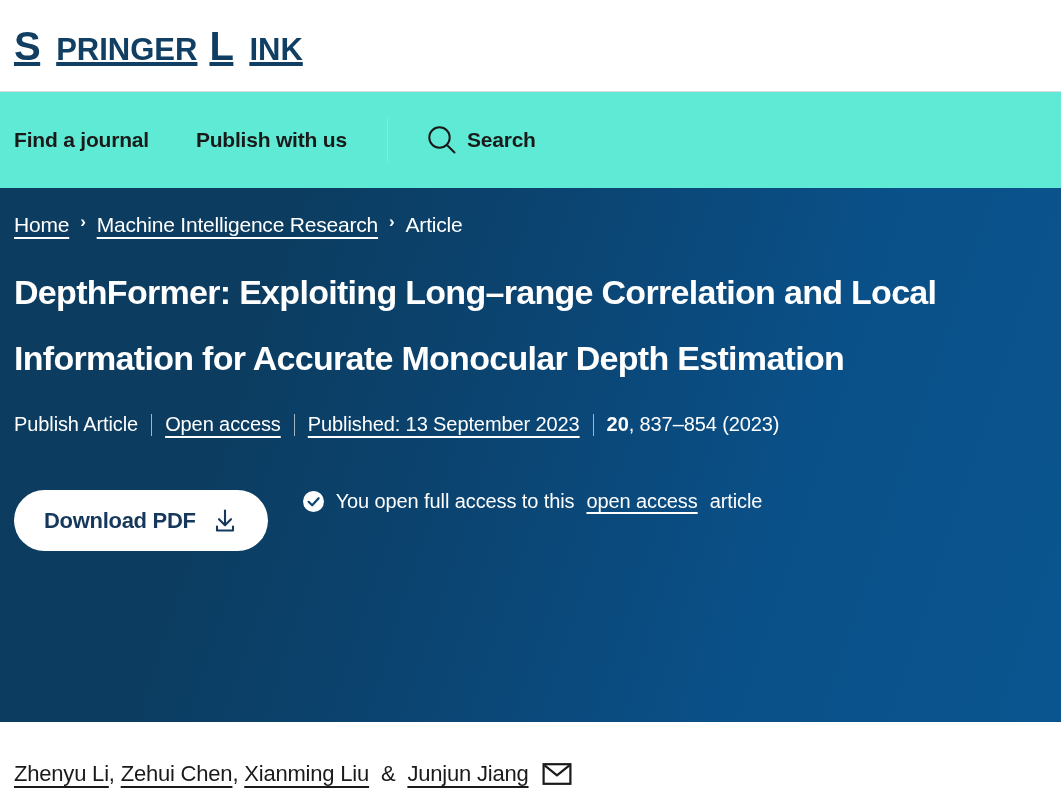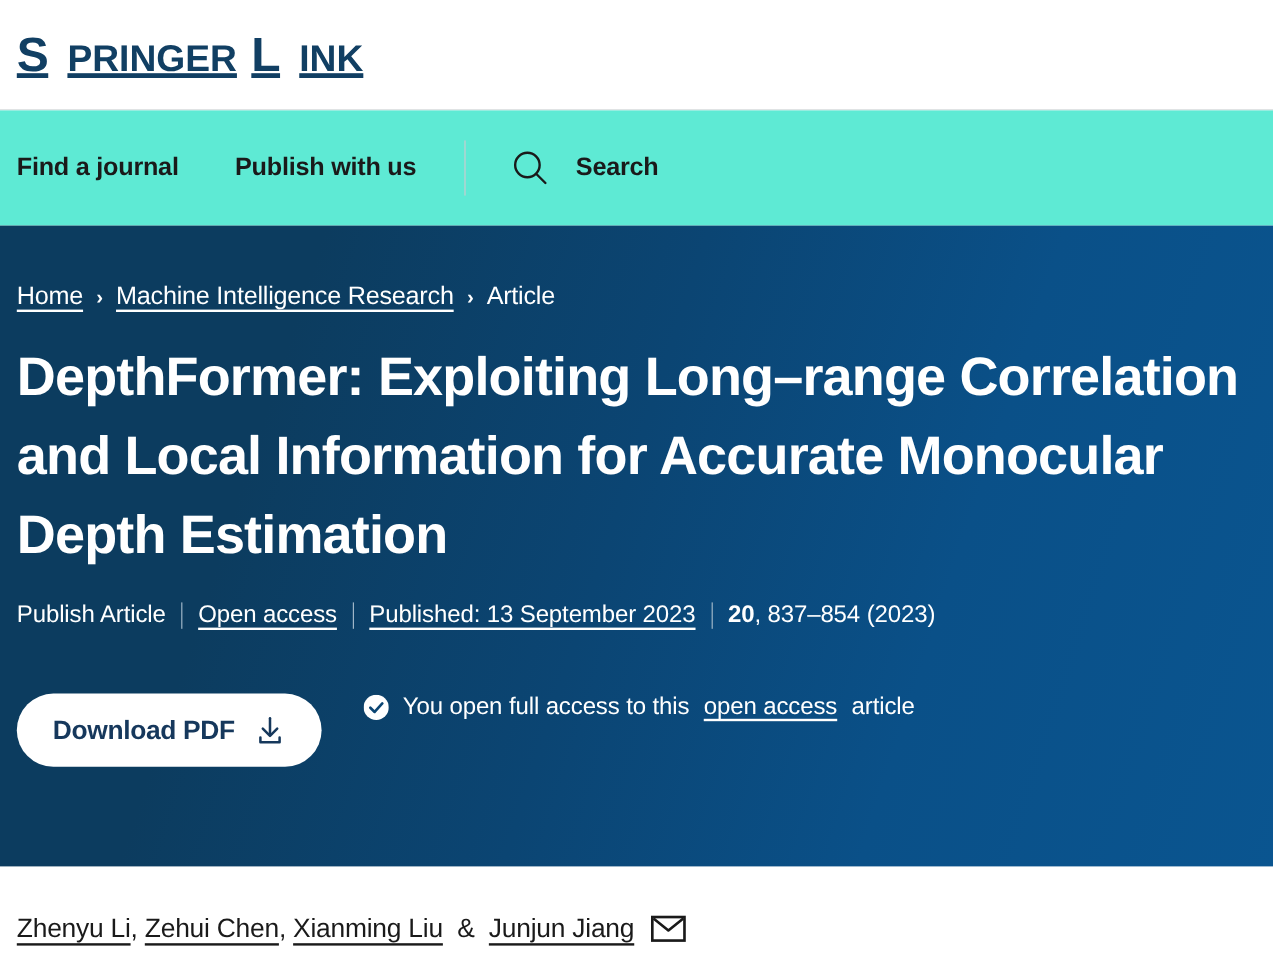--- a/index.html
+++ b/index.html
@@ -61,40 +61,40 @@
   .nav-link.first { margin-right: 47px; }
   .nav-divider {
     width: 1px;
     height: 46px;
     background: #c8ccd0;
     margin: 0 37px 0 40px;
   }
   .search-group {
     display: flex;
     align-items: center;
-    gap: 21px;
+    gap: 8px;
     cursor: pointer;
   }
   .search-icon svg { display: block; }
 
   
   .hero {
     position: relative;
     height: 534px;
     background:
       linear-gradient(108deg, #0c3c5f 0%, #0c3c5f 22%, #0b4573 48%, #0a5088 72%, #0a5590 100%);
     padding: 0 14px;
     overflow: hidden;
   }
 
   
   .breadcrumb {
     display: flex;
-    align-items: flex-end;
-    padding-top: 47px;
+    align-items: flex-start;
+    padding-top: 25px;
     font-size: 21px;
     color: #ffffff;
     letter-spacing: -0.2px;
     white-space: nowrap;
   }
   .crumb-link {
     color: #ffffff;
     text-decoration: underline;
     text-underline-offset: 5px;
     text-decoration-thickness: 1.5px;
@@ -106,21 +106,21 @@
     font-size: 17px;
     font-weight: bold;
     color: #ffffff;
     position: relative;
     top: -1px;
   }
 
   
   .article-title {
     margin: 22px 0 0 0;
-    font-size: 45px;
+    font-size: 34px;
     line-height: 66px;
     font-weight: bold;
     color: #ffffff;
     letter-spacing: -0.7px;
     max-width: 1030px;
   }
 
   
   .meta-line {
     margin-top: 22px;

